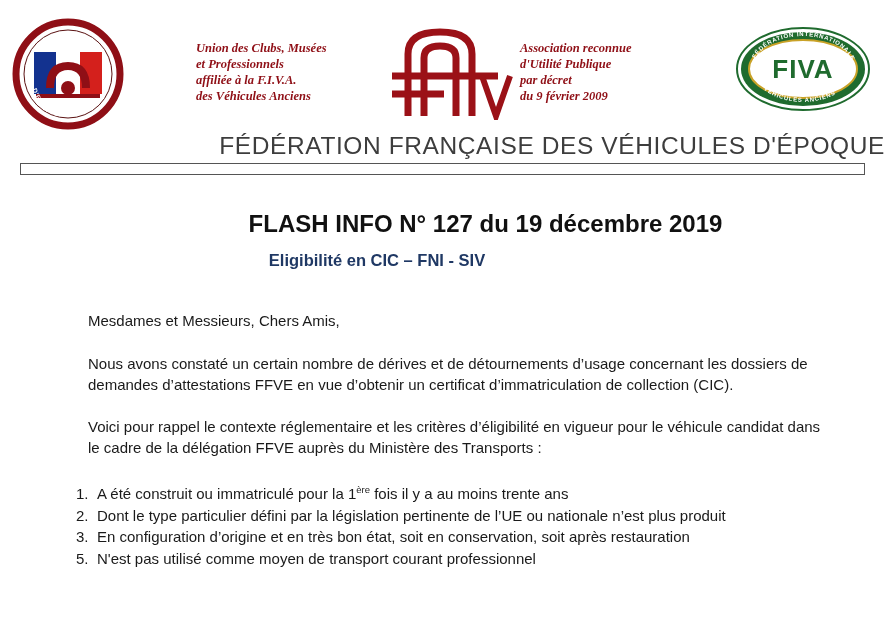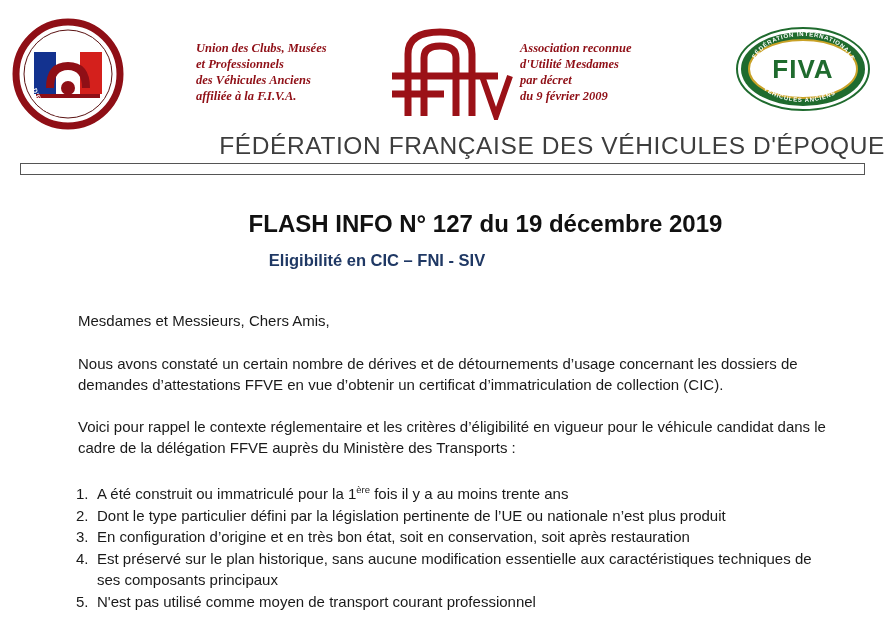--- a/index.html
+++ b/index.html
@@ -150,21 +150,21 @@
     position: absolute;
     left: 72px;
     top: 310px;
     width: 760px;
     font-size: 15px;
     line-height: 21px;
     color: #1a1a1a;
   }
 
   .para {
-    margin: 0 0 21px 6px;
+    margin: 0 0 21px 16px;
   }
   .para.greeting {
     margin-bottom: 22px;
   }
 
   .list {
     margin: 4px;
     padding: 0;
     list-style: none;
   }
@@ -212,41 +212,41 @@
         <path id="ringbot" d="M56,100 m-38,-44 a38,44 0 1,0 76,0" fill="none"></path>
         <text font-family="'Liberation Sans',sans-serif" font-size="6.5" fill="#ffffff" font-weight="bold" letter-spacing="0.6">
           <textPath href="#ringbot" startOffset="12%">D'EPOQUE</textPath>
         </text>
       </svg>
     </div>
 
     <div class="header-text-left">
       <div>Union des Clubs, Musées</div>
       <div>et Professionnels</div>
+      <div>affiliée à la F.I.V.A.</div>
       <div>des Véhicules Anciens</div>
-      <div>affiliée à la F.I.V.A.</div>
     </div>
 
     <div class="ffve-mono">
       <svg viewBox="0 0 140 96" width="140" height="96" aria-hidden="true">
         <g fill="none" stroke="#9b1117" stroke-width="7">
           <path d="M30 92 L30 30 Q30 8 62 8 Q94 8 94 30 L94 92"></path>
           <path d="M46 92 L46 34 Q46 22 62 22 Q78 22 78 34 L78 92"></path>
           <path d="M14 52 L120 52"></path>
           <path d="M14 70 L66 70"></path>
         </g>
         <g fill="none" stroke="#9b1117" stroke-width="6">
           <path d="M104 52 L118 92 L132 52"></path>
         </g>
       </svg>
     </div>
 
     <div class="header-text-right">
       <div>Association reconnue</div>
-      <div>d'Utilité Mesdames</div>
+      <div>d'Utilité Publique</div>
       <div>par décret</div>
       <div>du 9 février 2009</div>
     </div>
 
     <div class="logo-fiva">
       <svg viewBox="0 0 136 86" width="136" height="86" aria-hidden="true">
         <ellipse cx="68" cy="43" rx="66" ry="41" fill="#ffffff" stroke="#1f6b2e" stroke-width="2"></ellipse>
         <ellipse cx="68" cy="43" rx="62" ry="37" fill="#1f6b2e"></ellipse>
         <ellipse cx="68" cy="43" rx="54" ry="29" fill="#ffffff" stroke="#c9a227" stroke-width="2"></ellipse>
         <path id="fivatop" d="M68,10 m-50,33 a50,33 0 0,1 100,0" fill="none"></path>
@@ -284,21 +284,18 @@
       <li>
         <span class="num">1.</span><span>A été construit ou immatriculé pour la 1</span><sup>ère</sup><span> fois il y a au moins trente ans</span>
       </li>
       <li>
         <span class="num">2.</span><span>Dont le type particulier défini par la législation pertinente de l’UE ou nationale n’est plus produit</span>
       </li>
       <li>
         <span class="num">3.</span><span>En configuration d’origine et en très bon état, soit en conservation, soit après restauration</span>
       </li>
       <li>
-        <span class="num">4.</span><span>Est préservé sur le plan historique, sans aucune modification essentielle aux caractéristiques techniques de ses composants principaux</span>
-      </li>
-      <li>
         <span class="num">5.</span><span>N'est pas utilisé comme moyen de transport courant professionnel</span>
       </li>
     </ol>
   </div>
 
 </div>
 
 </body></html>

